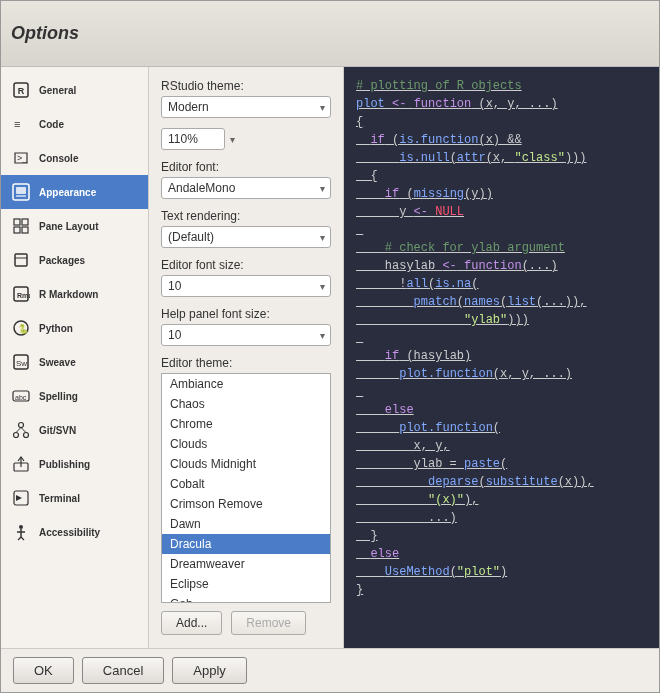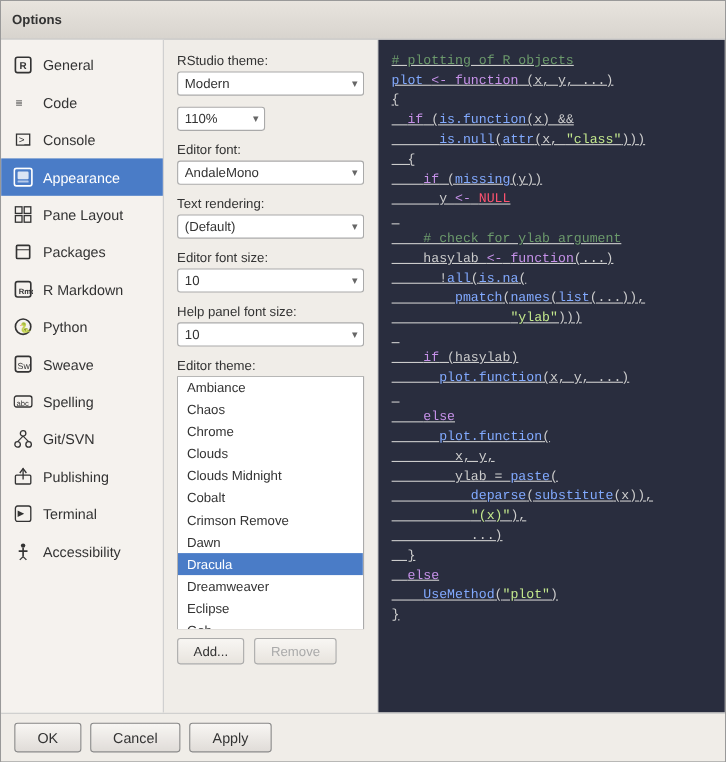--- a/index.html
+++ b/index.html
@@ -17,26 +17,27 @@
       width: 660px;
       height: 693px;
       background: #f0ede8;
       border: 1px solid #999;
       box-shadow: 2px 2px 8px rgba(0,0,0,0.4);
       display: flex;
       flex-direction: column;
     }
     .title-bar {
       background: linear-gradient(to bottom, #e8e4de, #d8d4ce);
-      padding: 10px 10px;
-      font-size: 12px;
+      padding: 22px 10px;
+      font-size: 18px;
       font-weight: bold;
       color: #333;
       border-bottom: 1px solid #bbb;
       flex-shrink: 0;
+      font-style: italic;
     }
     .content-area {
       display: flex;
       flex: 1;
       overflow: hidden;
     }
     .sidebar {
       width: 148px;
       background: #f5f2ee;
       border-right: 1px solid #ccc;
@@ -58,21 +59,22 @@
     .sidebar-icon {
       width: 20px;
       height: 20px;
       flex-shrink: 0;
       display: flex;
       align-items: center;
       justify-content: center;
       font-size: 14px;
     }
     .sidebar-label {
-      font-size: 13px;
+      font-size: 10px;
+      font-weight: bold;
     }
     .main-panel {
       display: flex;
       flex: 1;
       overflow: hidden;
     }
     .options-panel {
       width: 195px;
       padding: 12px 12px;
       overflow-y: auto;
@@ -111,21 +113,21 @@
       pointer-events: none;
       font-size: 10px;
       color: #666;
     }
     .zoom-row {
       display: flex;
       align-items: center;
       gap: 4px;
     }
     .zoom-select {
-      width: 80px;
+      width: 64px;
       padding: 3px 16px 3px 6px;
       font-size: 12px;
       background: white;
       border: 1px solid #aaa;
       border-radius: 3px;
       appearance: none;
       -webkit-appearance: none;
       cursor: pointer;
       color: #333;
     }

